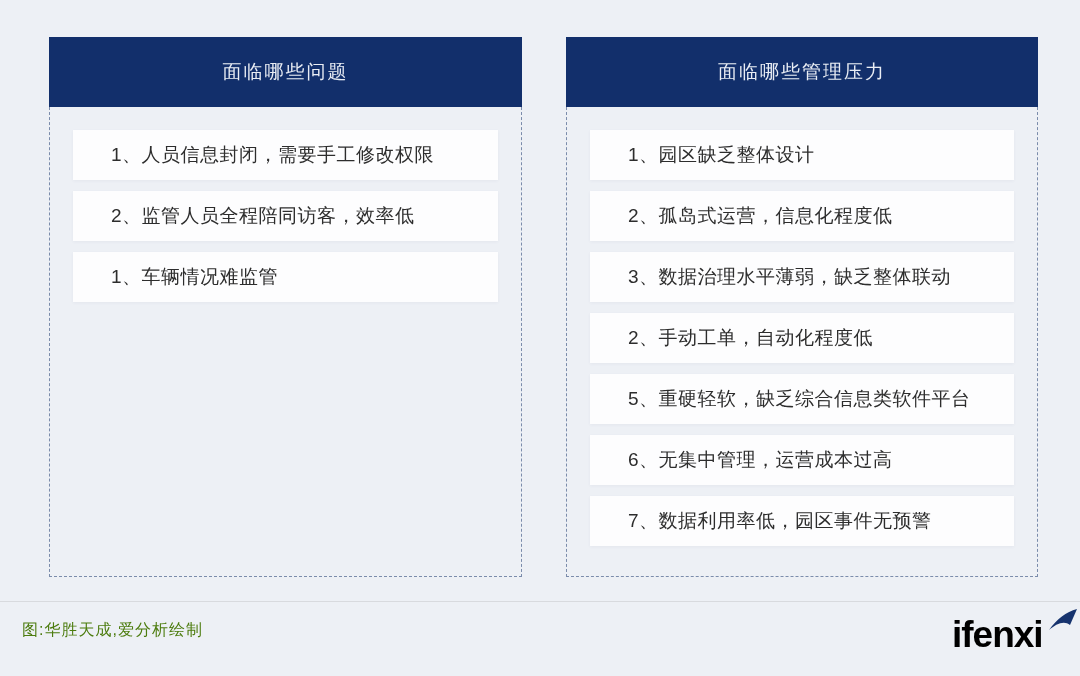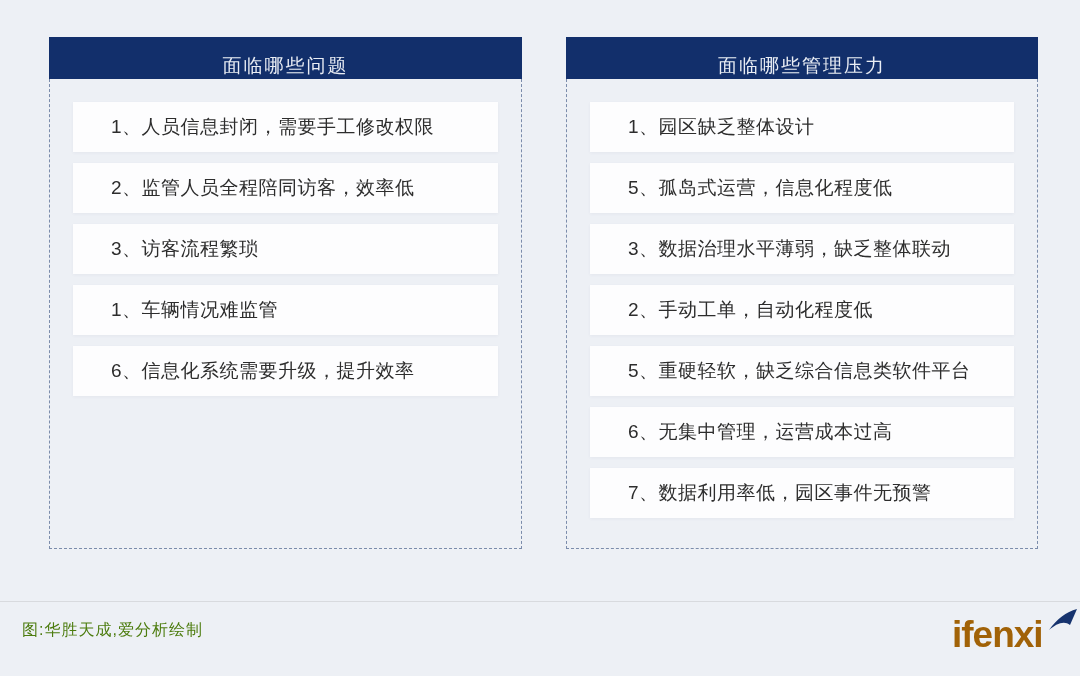--- a/index.html
+++ b/index.html
@@ -18,25 +18,25 @@
   
   .panel {
     position: absolute;
     top: 37px;
     width: 473px;
   }
   .panel--left  { left: 49px;  }
   .panel--right { left: 566px; width: 472px; }
 
   .panel__header {
-    height: 42px;
+    height: 70px;
     background: #122f6b;
     color: #e9edf4;
     display: flex;
-    align-items: flex-end;
+    align-items: center;
     justify-content: center;
     font-size: 19px;
     letter-spacing: 2px;
   }
 
   .panel__body {
     box-sizing: border-box;
     height: 470px;
     border: 1.5px dashed #7b8cab;
     border-top: none;
@@ -77,21 +77,21 @@
   .logo {
     position: absolute;
     left: 952px;
     top: 616px;
     width: 110px;
     height: 42px;
   }
   .logo-text {
     font-size: 37px;
     font-weight: bold;
-    color: #a16207;
+    color: #000000;
     line-height: 1;
     letter-spacing: -1px;
   }
   .logo-flag {
     position: absolute;
     top: -8px;
     right: -16px;
     width: 30px;
     height: 24px;
   }
@@ -104,41 +104,35 @@
     <span>面临哪些问题</span>
   </header>
   <div class="panel__body">
     <div class="row">
       <span class="row-text">1、人员信息封闭，需要手工修改权限</span>
     </div>
     <div class="row">
       <span class="row-text">2、监管人员全程陪同访客，效率低</span>
     </div>
     <div class="row">
-      <span class="row-text">3、访客流程繁琐</span>
-    </div>
-    <div class="row">
       <span class="row-text">1、车辆情况难监管</span>
-    </div>
-    <div class="row">
-      <span class="row-text">6、信息化系统需要升级，提升效率</span>
     </div>
   </div>
 </section>
 
 <section class="panel panel--right">
   <header class="panel__header">
     <span>面临哪些管理压力</span>
   </header>
   <div class="panel__body">
     <div class="row">
       <span class="row-text">1、园区缺乏整体设计</span>
     </div>
     <div class="row">
-      <span class="row-text">5、孤岛式运营，信息化程度低</span>
+      <span class="row-text">2、孤岛式运营，信息化程度低</span>
     </div>
     <div class="row">
       <span class="row-text">3、数据治理水平薄弱，缺乏整体联动</span>
     </div>
     <div class="row">
       <span class="row-text">2、手动工单，自动化程度低</span>
     </div>
     <div class="row">
       <span class="row-text">5、重硬轻软，缺乏综合信息类软件平台</span>
     </div>

